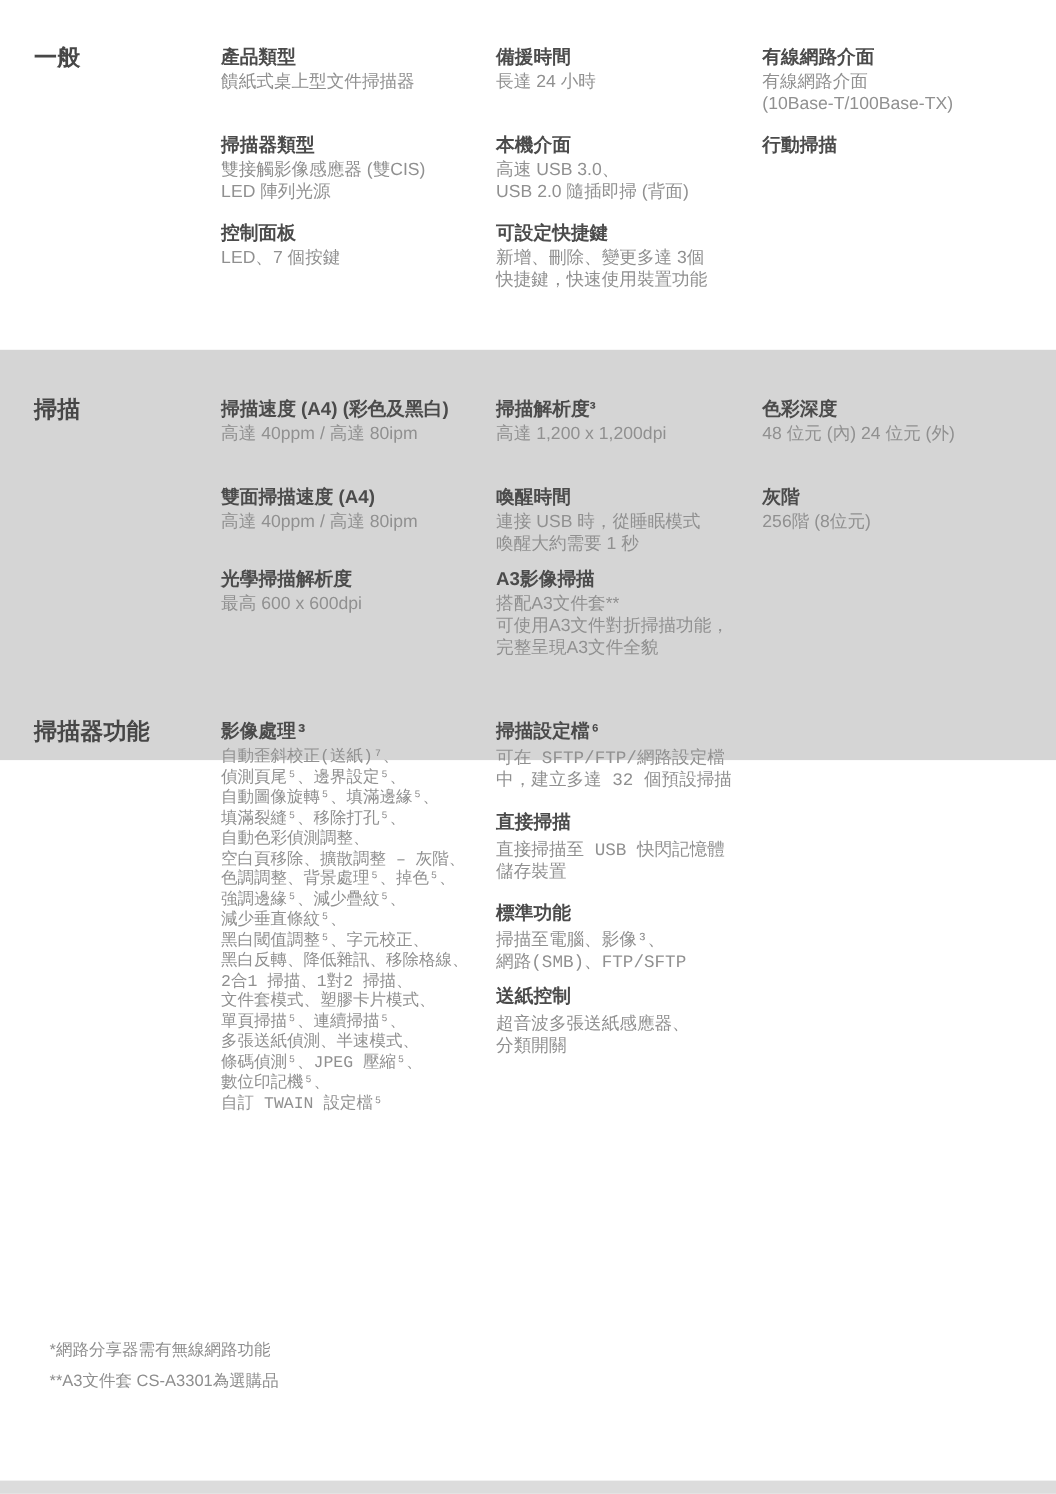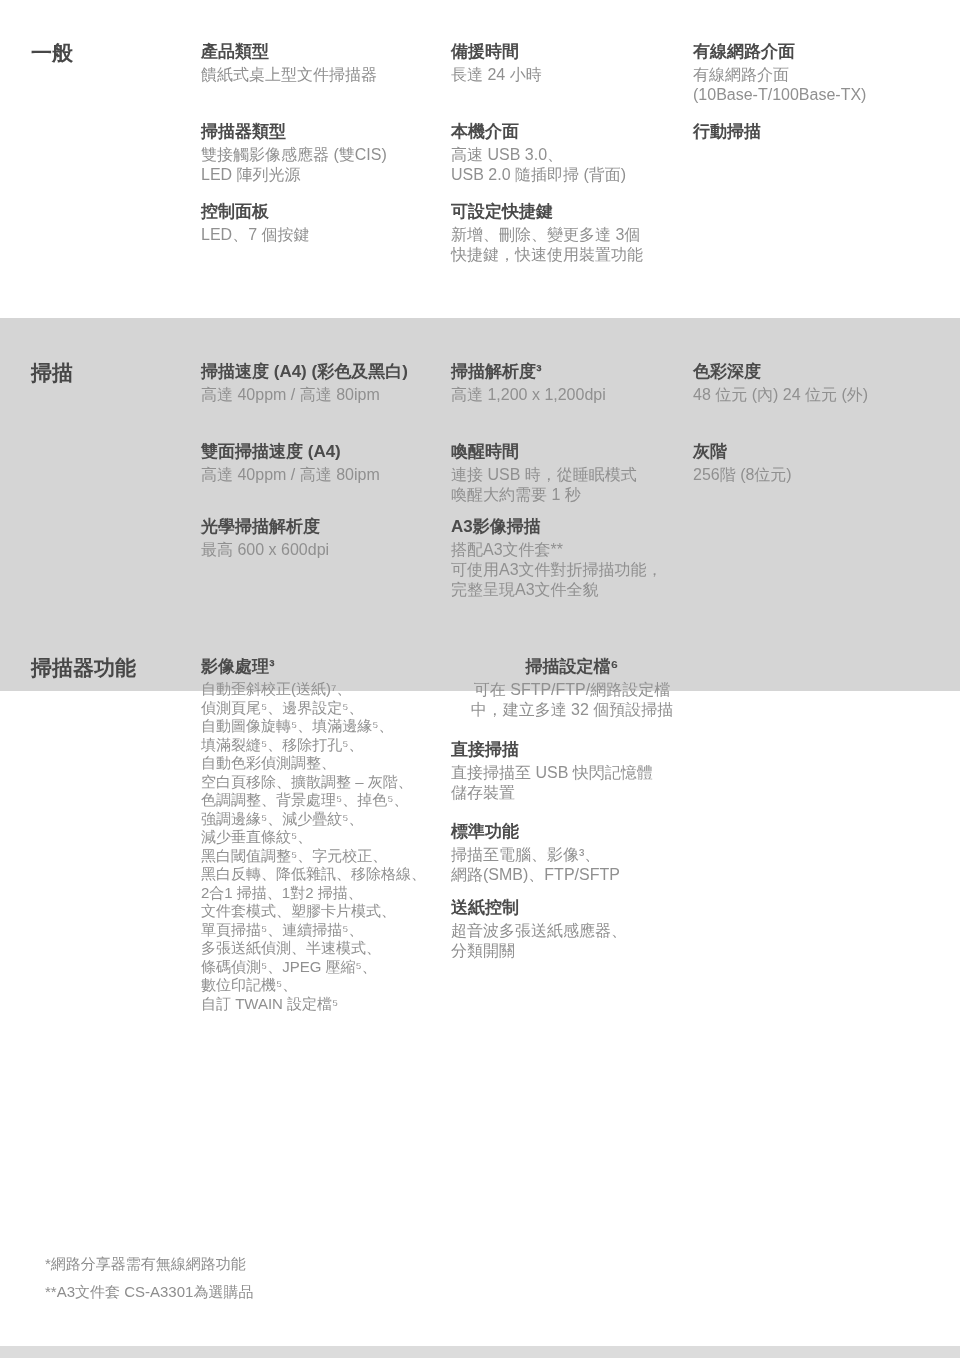--- a/index.html
+++ b/index.html
@@ -5,33 +5,33 @@
   * { margin: 0; padding: 0; box-sizing: border-box; }
   html, body { background: #ffffff; }
   body {
     width: 960px; height: 1358px; position: relative; overflow: hidden;
     font-family: "Liberation Sans", sans-serif;
   }
   .sec { position: absolute; left: 0; right: 0; display: grid;
          grid-template-columns: 170px 250px 242px auto; padding-left: 31px; }
   #sec-general { top: 40px; }
   #sec-scan { top: 318px; height: 373px; background: #d5d5d5; padding-top: 42px; }
-  #sec-features { top: 655px; }
+  #sec-features { top: 655px; font-family: Liberation Mono, monospace; }
   .sec-title { font-size: 21px; line-height: 26px; font-weight: bold; color: #474747; }
   .blk { margin: 0; }
   .blk .t { font-size: 17px; line-height: 24px; font-weight: bold; color: #4b4b4b; margin-bottom: 1px; }
   .blk .v { font-size: 16px; line-height: 20px; color: #909090; white-space: pre; }
   .rh80 { min-height: 80px; }
   .rh75 { min-height: 75px; }
-  .mh83 { min-height: 83px; text-align: center; }
+  .mh83 { min-height: 83px; }
   .mh82 { min-height: 82px; }
   .mh92 { min-height: 92px; }
   .mh76 { min-height: 76px; }
   .list .v { font-size: 15px; line-height: 18.5px; }
-  #footnotes { position: absolute; top: 1254px; left: 45px; }
+  #footnotes { position: absolute; top: 1218px; left: 45px; }
   .footnote { font-size: 15px; line-height: 20px; color: #8e8e8e; margin-bottom: 8px; }
   #bottom-bar { position: absolute; left: 0; right: 0; bottom: 0; height: 12px; background: #dcdcdc; }
 </style>
 </head>
 <body>
 
 <section class="sec" id="sec-general">
   <h2 class="sec-title">一般</h2>
   <div class="col">
     <div class="blk rh80">

